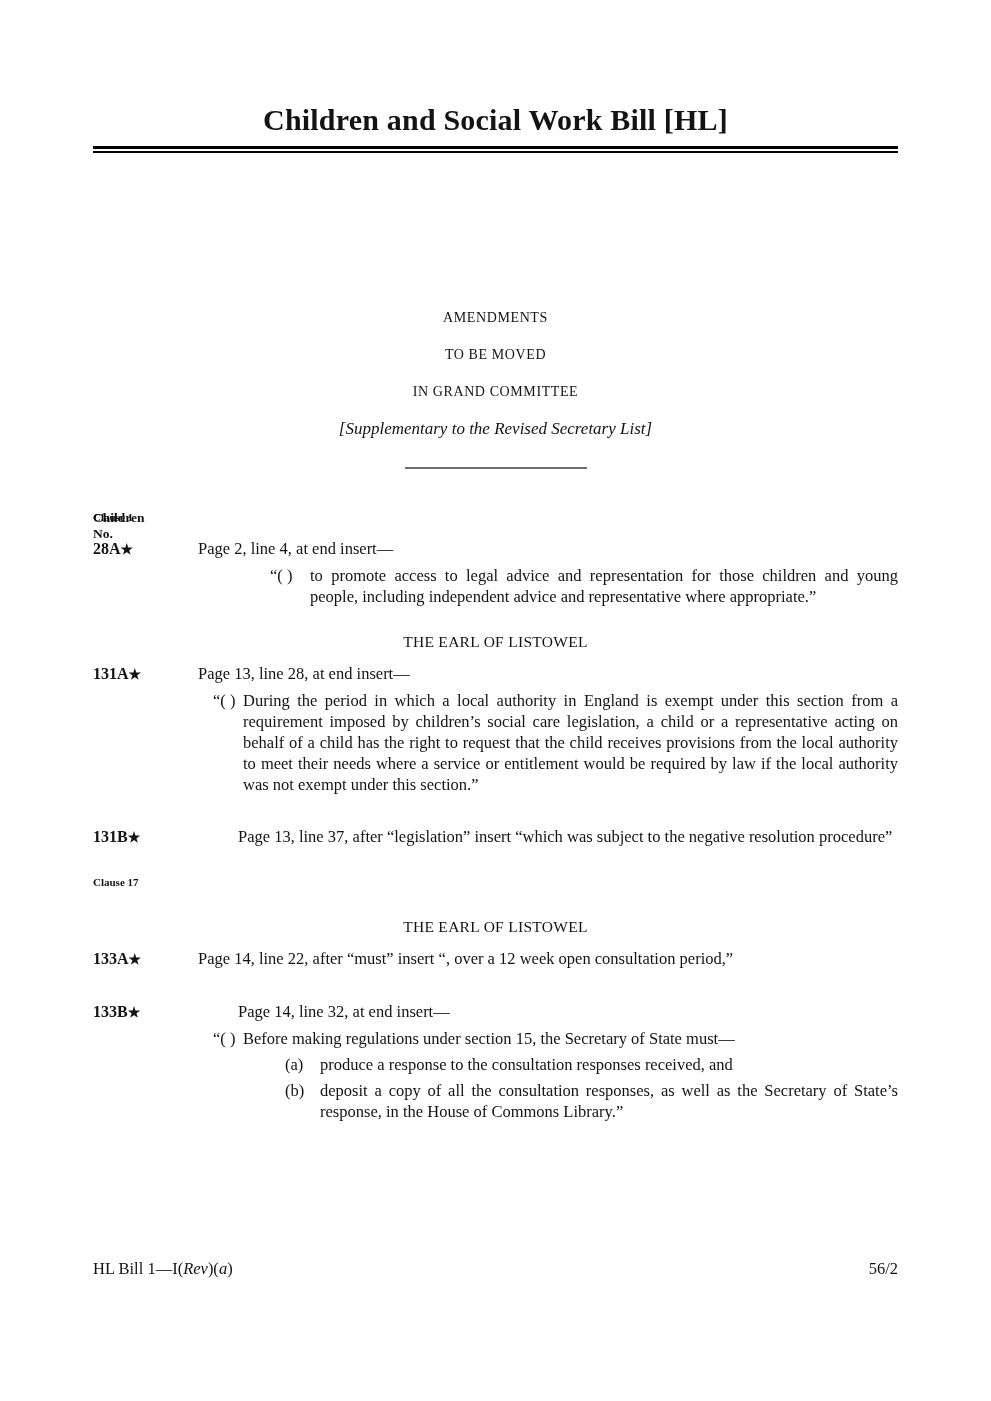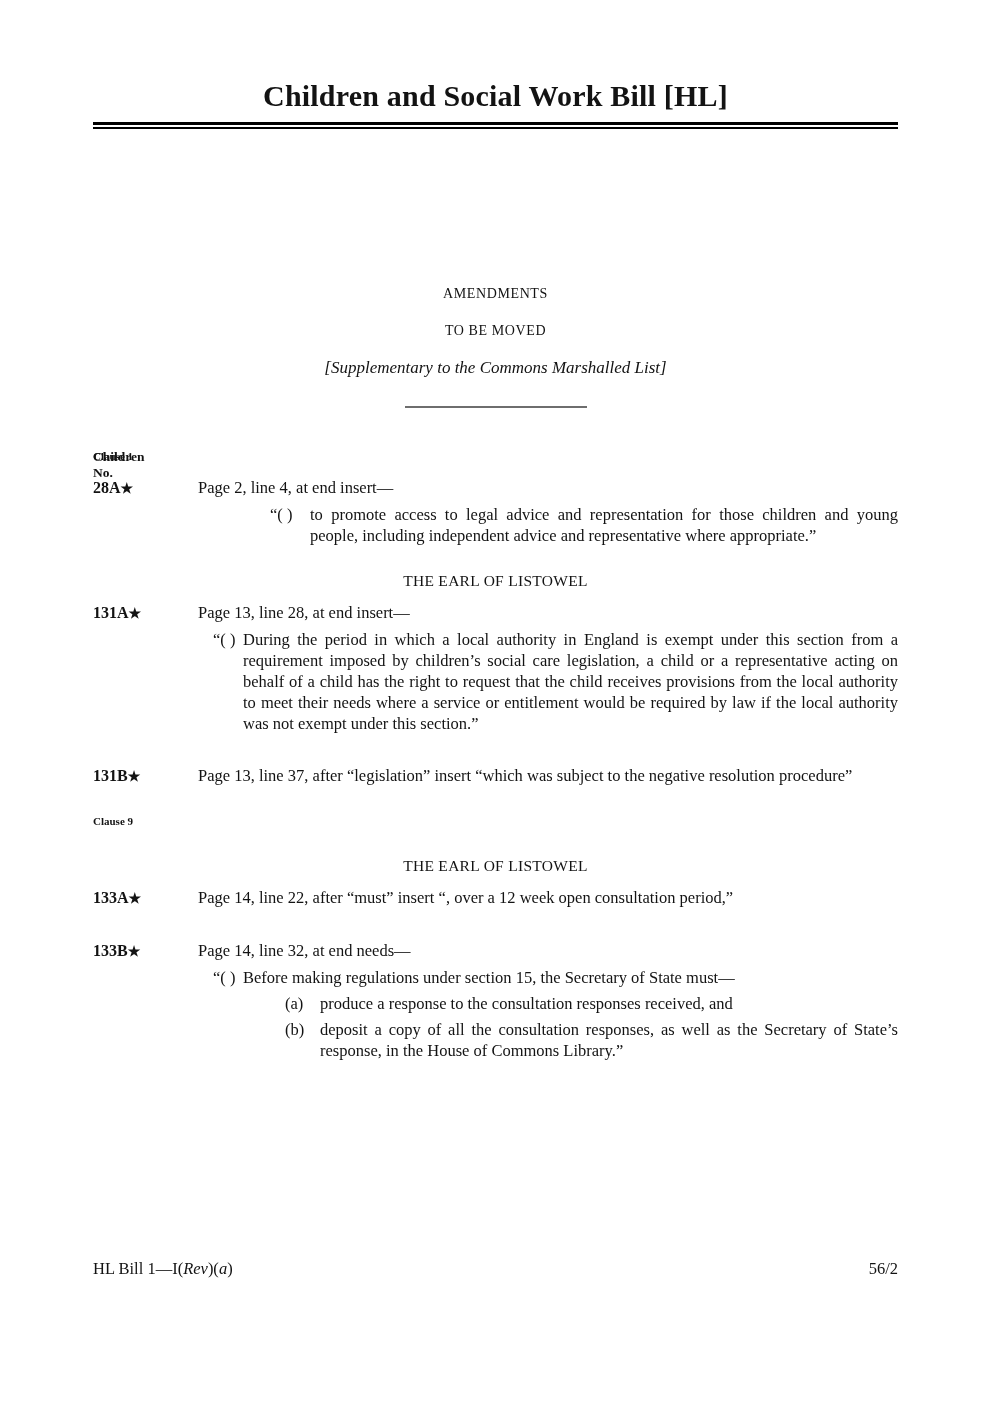--- a/index.html
+++ b/index.html
@@ -10,21 +10,21 @@
     margin: 0 auto;
     background: #ffffff;
     color: #131313;
     font-family: "Liberation Serif", "DejaVu Serif", serif;
     overflow: hidden;
   }
   .content { padding: 0 93px; }
 
   
   .bill-title {
-    padding-top: 77px;
+    padding-top: 101px;
     text-align: center;
     font-size: 30px;
     font-weight: bold;
     letter-spacing: 0.2px;
     line-height: 38px;
   }
   .rule-double { margin-top: 7px; }
   .rule-thick { height: 3px; background: #000; }
   .rule-thin  { height: 2px; background: #000; margin-top: 2px; }
 
@@ -75,21 +75,21 @@
   }
   .mover.first { margin-top: 14px; }
 
   
   .amendment {
     display: flex;
     margin-top: 11px;
     font-size: 16.5px;
     line-height: 21px;
   }
-  .amendment.gap { margin-top: 31px; }
+  .amendment.gap { margin-top: 31px; gap: 40px; }
   .amd-num {
     width: 105px;
     flex-shrink: 0;
     font-weight: bold;
     font-size: 16px;
   }
   .amd-num .star { font-size: 14px; }
   .amd-body { flex: 1; text-align: justify; }
 
   
@@ -148,21 +148,22 @@
   <div class="content">
     <div class="bill-title">Children and Social Work Bill [HL]</div>
     <div class="rule-double">
       <div class="rule-thick"></div>
       <div class="rule-thin"></div>
     </div>
 
     <div class="head-block">
       <div class="h-caps">AMENDMENTS</div>
       <div class="h-caps">TO BE MOVED</div>
-      <div class="h-note">[Supplementary to the Commons Marshalled List]</div>
+      <div class="h-caps">IN GRAND COMMITTEE</div>
+      <div class="h-note">[Supplementary to the Revised Secretary List]</div>
       <div class="short-rule"></div>
     </div>
 
     <div class="clause-head-wrap">
       <div class="amendment-label">
         <div>Children</div>
         <div>No.</div>
       </div>
       <div class="clause-heading">Clause 1</div>
     </div>
@@ -191,31 +192,31 @@
     <span>During the period in which a local authority in England is exempt under this section from a requirement imposed by children’s social care legislation, a child or a representative acting on behalf of a child has the right to request that the child receives provisions from the local authority to meet their needs where a service or entitlement would be required by law if the local authority was not exempt under this section.”</span>
   </div>
 
   <div class="content">
 
     <div class="amendment gap">
       <div class="amd-num"><span>131B</span><span class="star">★</span></div>
       <div class="amd-body">Page 13, line 37, after “legislation” insert “which was subject to the negative resolution procedure”</div>
     </div>
 
-    <div class="clause-heading later">Clause 9</div>
+    <div class="clause-heading later">Clause 17</div>
     <div class="mover">THE EARL OF LISTOWEL</div>
 
     <div class="amendment">
       <div class="amd-num"><span>133A</span><span class="star">★</span></div>
       <div class="amd-body">Page 14, line 22, after “must” insert “, over a 12 week open consultation period,”</div>
     </div>
 
     <div class="amendment gap">
       <div class="amd-num"><span>133B</span><span class="star">★</span></div>
-      <div class="amd-body">Page 14, line 32, at end needs—</div>
+      <div class="amd-body">Page 14, line 32, at end insert—</div>
     </div>
   </div>
   <div class="quote1">
     <span class="qmarker">“( )</span>
     <span>Before making regulations under section 15, the Secretary of State must—</span>
   </div>
   <div class="para">
     <span class="plabel">(a)</span>
     <span>produce a response to the consultation responses received, and</span>
   </div>

